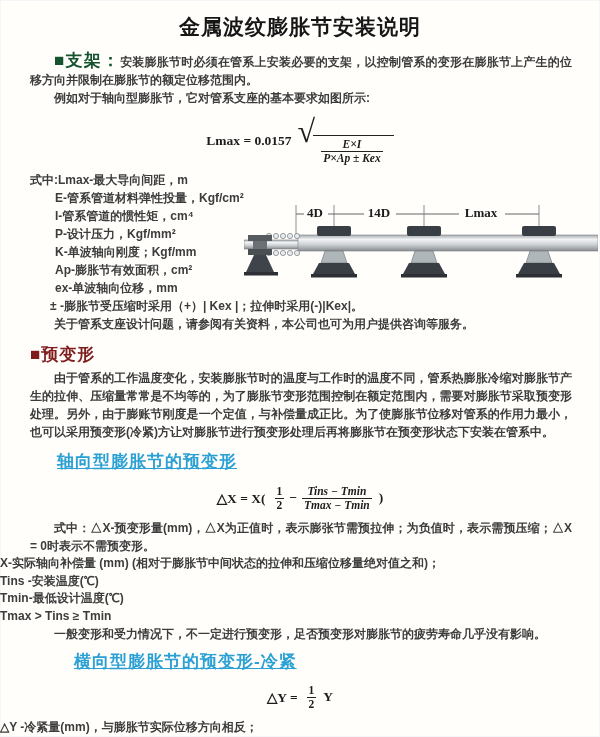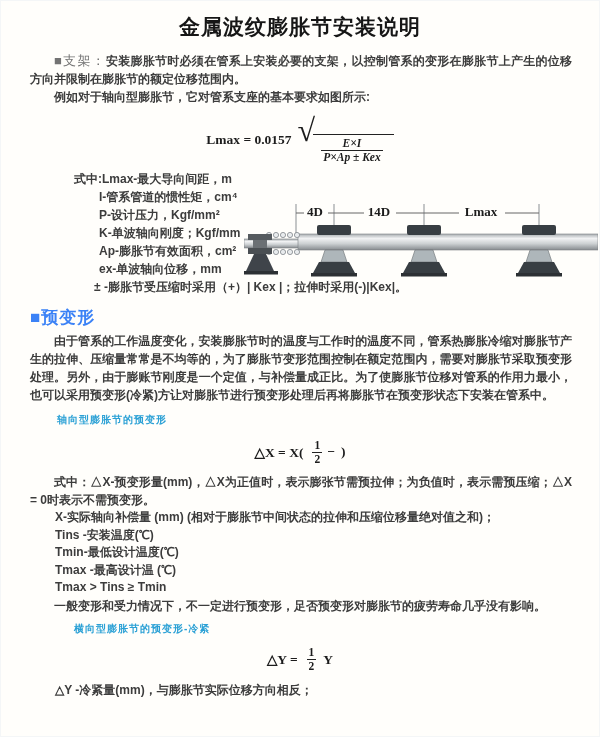--- a/index.html
+++ b/index.html
@@ -11,27 +11,27 @@
   .title{
     margin:0;padding-top:13px;text-align:center;
     font-size:21px;font-weight:bold;color:#161616;letter-spacing:1px;
   }
   .para{
     margin:0 28px 0 30px;font-size:12px;line-height:18px;
     font-weight:bold;text-align:justify;
   }
   .indent{text-indent:2em;}
   .sec-head{
-    color:#737373;font-size:13px;font-weight:normal;letter-spacing:1px;
+    color:#14532d;font-size:17px;font-weight:bold;letter-spacing:1px;
   }
   .sec-head-block{
-    margin:10px 0 3px 30px;font-size:17px;font-weight:bold;color:#3b82f6;letter-spacing:1px;
+    margin:10px 0 3px 30px;font-size:17px;font-weight:bold;color:#7f1d1d;letter-spacing:1px;
   }
   .sub-head{
-    color:#2aa0d5;font-size:10px;font-weight:bold;letter-spacing:1px;margin:0;
+    color:#2aa0d5;font-size:17px;font-weight:bold;letter-spacing:1px;margin:0;text-decoration:underline;
   }
   .axial-head{margin:9px 0 0 57px;}
   .lateral-head{margin:7px 0 0 74px;}
 
   
   .formula-row{
     display:flex;justify-content:center;align-items:center;
     font-family:"Liberation Serif",serif;color:#1c1c1c;
     font-weight:bold;font-size:13.5px;
   }
@@ -46,26 +46,26 @@
   .frac{
     display:inline-block;text-align:center;vertical-align:middle;
     line-height:1.15;font-size:11.5px;font-style:italic;margin:0 3px;
   }
   .frac .fnum{display:block;padding:0 2px;}
   .frac .fden{display:block;border-top:1px solid #222;padding:0 2px;}
   .frac-half{font-style:normal;}
   .minus{margin:0 2px;}
 
   
-  .defs-wrap{position:relative;margin-top:2px;margin-left:44px;}
+  .defs-wrap{position:relative;margin-top:2px;}
   .def-line{margin-left:55px;font-size:12px;line-height:18px;font-weight:bold;}
   .def-first{margin-left:30px;}
   .def-pm{margin-left:50px;}
 
-  .note-line{margin-left:55px;font-size:12px;line-height:17.5px;font-weight:bold;}
+  .note-line{font-size:12px;line-height:17.5px;font-weight:bold;}
 
   .diagram{position:absolute;right:2px;top:26px;}
 </style>
 </head>
 <body>
 
 <div class="page">
 
   <h1 class="title">金属波纹膨胀节安装说明</h1>
 
@@ -81,20 +81,21 @@
         <span class="frac">
           <span class="fnum">E×I</span>
           <span class="fden">P×Ap ± Kex</span>
         </span>
       </span>
     </span>
   </div>
 
   <div class="defs-wrap">
     <div class="def-line def-first">式中:Lmax-最大导向间距，m</div>
+    <div class="def-line">E-管系管道材料弹性投量，Kgf/cm²</div>
     <div class="def-line">I-管系管道的惯性矩，cm⁴</div>
     <div class="def-line">P-设计压力，Kgf/mm²</div>
     <div class="def-line">K-单波轴向刚度；Kgf/mm</div>
     <div class="def-line">Ap-膨胀节有效面积，cm²</div>
     <div class="def-line">ex-单波轴向位移，mm</div>
     <div class="def-line def-pm">± -膨胀节受压缩时采用（+）| Kex |；拉伸时采用(-)|Kex|。</div>
 
     <svg class="diagram" width="354" height="95" viewBox="0 0 354 95">
       <defs>
         <linearGradient id="pipeGrad" x1="0" y1="0" x2="0" y2="1">
@@ -159,42 +160,46 @@
       </g>
       <g>
         <rect x="278" y="29" width="34" height="10" rx="2" fill="#383e43"></rect>
         <polygon points="286,54 304,54 308,66 282,66" fill="#aeb6ba" stroke="#6b7074" stroke-width="0.6"></polygon>
         <polygon points="280,66 310,66 316,77 274,77" fill="#383e43"></polygon>
         <rect x="272" y="77" width="46" height="3.5" fill="#2c3034"></rect>
       </g>
     </svg>
   </div>
 
+  <p class="para indent">关于管系支座设计问题，请参阅有关资料，本公司也可为用户提供咨询等服务。</p>
 
   <div class="sec-head-block">■预变形</div>
 
   <p class="para indent">由于管系的工作温度变化，安装膨胀节时的温度与工作时的温度不同，管系热膨胀冷缩对膨胀节产生的拉伸、压缩量常常是不均等的，为了膨胀节变形范围控制在额定范围内，需要对膨胀节采取预变形处理。另外，由于膨账节刚度是一个定值，与补偿量成正比。为了使膨胀节位移对管系的作用力最小，也可以采用预变形(冷紧)方让对膨胀节进行预变形处理后再将膨胀节在预变形状态下安装在管系中。</p>
 
   <h2 class="sub-head axial-head">轴向型膨胀节的预变形</h2>
 
   <div class="formula-row f2">
     <span class="fr-lhs">△X = X(</span>
     <span class="frac frac-half">
       <span class="fnum">1</span>
       <span class="fden">2</span>
     </span>
     <span class="minus">−</span>
+    <span class="frac">
+      <span class="fnum">Tins − Tmin</span>
+      <span class="fden">Tmax − Tmin</span>
+    </span>
     <span class="fr-rhs">)</span>
   </div>
 
   <p class="para indent">式中：△X-预变形量(mm)，△X为正值时，表示膨张节需预拉伸；为负值时，表示需预压缩；△X = 0时表示不需预变形。</p>
   <div class="note-line">X-实际轴向补偿量 (mm) (相对于膨胀节中间状态的拉伸和压缩位移量绝对值之和)；</div>
   <div class="note-line">Tins -安装温度(℃)</div>
   <div class="note-line">Tmin-最低设计温度(℃)</div>
-  <div class="note-line">Tmax -最高设计温 (℃)</div>
   <div class="note-line">Tmax &gt; Tins ≥ Tmin</div>
   <p class="para indent">一般变形和受力情况下，不一定进行预变形，足否预变形对膨胀节的疲劳寿命几乎没有影响。</p>
 
   <h2 class="sub-head lateral-head">横向型膨胀节的预变形-冷紧</h2>
 
   <div class="formula-row f3">
     <span class="fr-lhs">△Y =</span>
     <span class="frac frac-half">
       <span class="fnum">1</span>
       <span class="fden">2</span>

